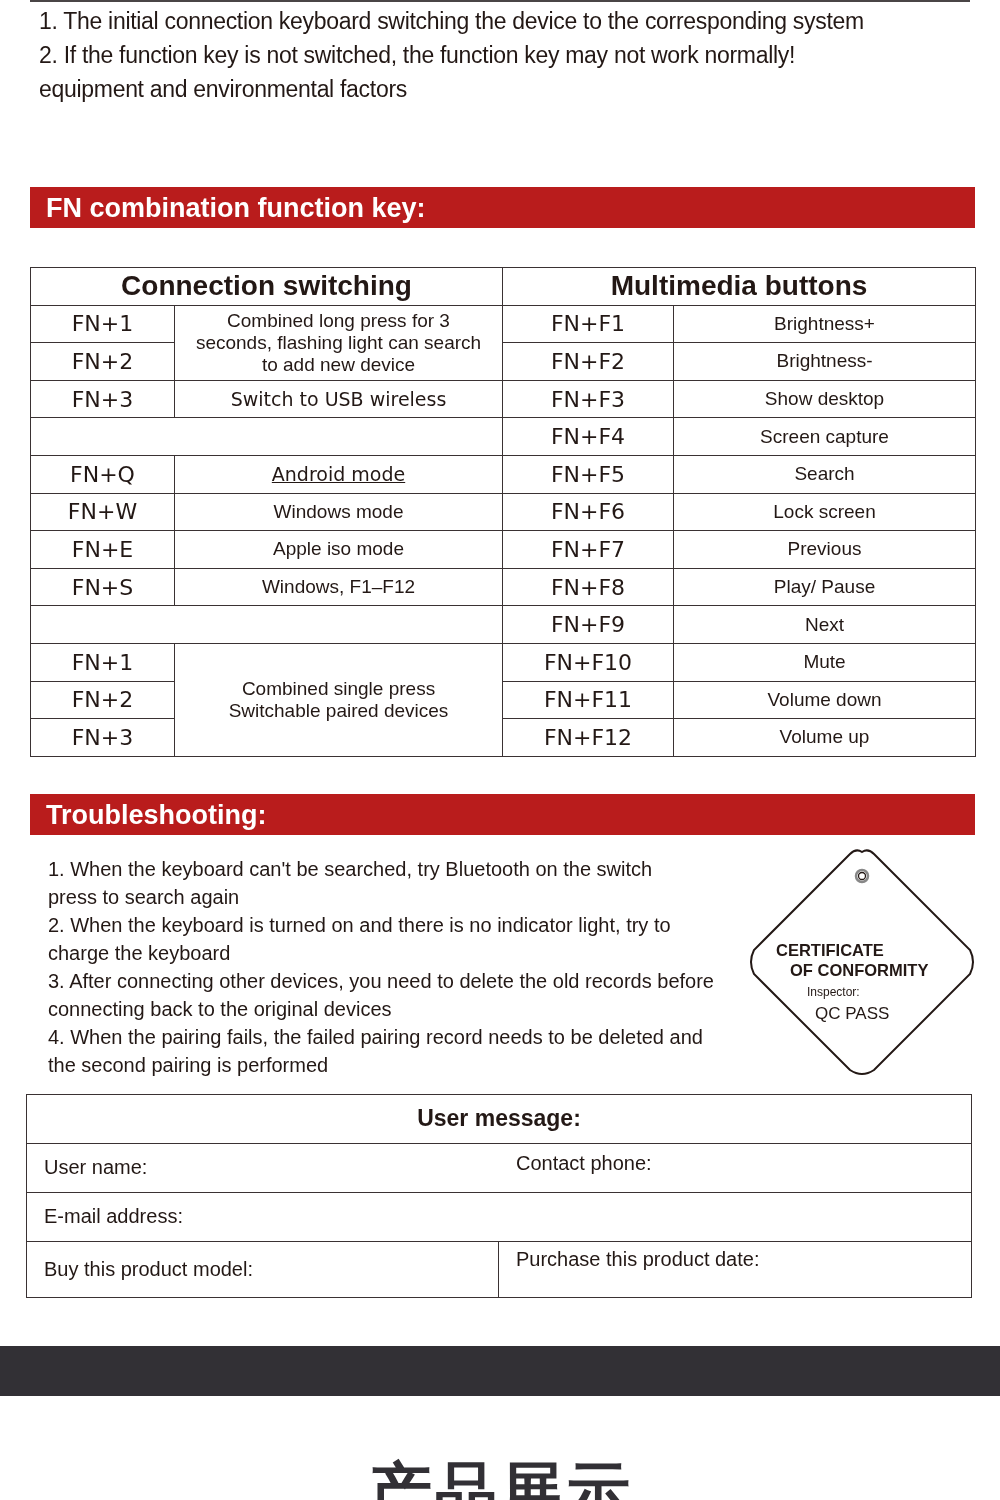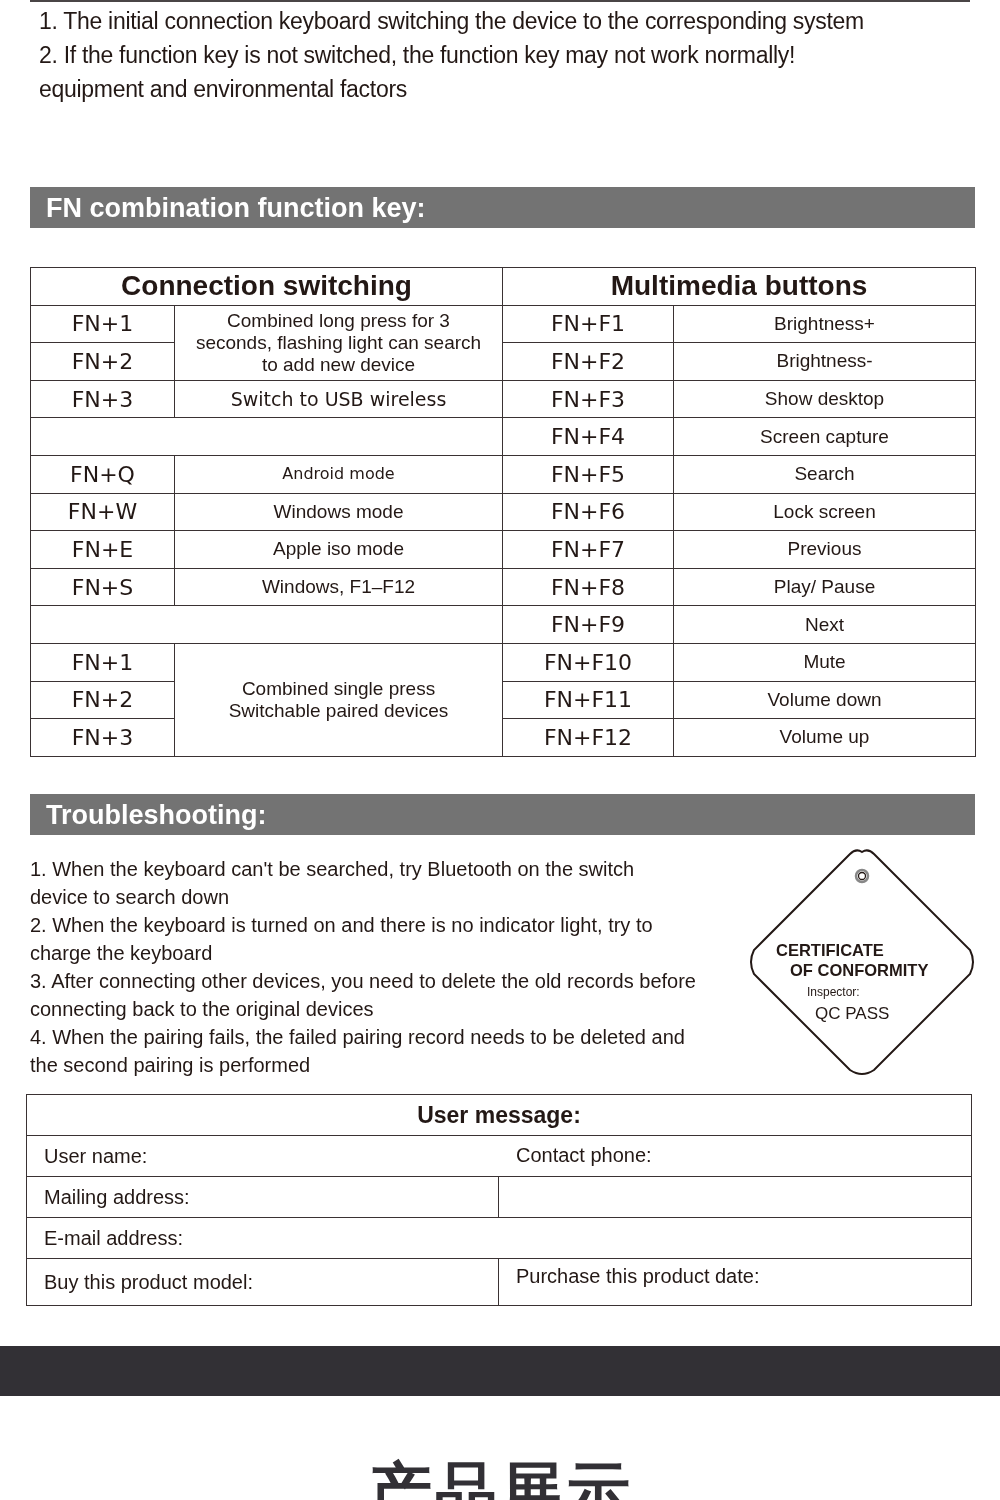--- a/index.html
+++ b/index.html
@@ -1,26 +1,26 @@
 <!DOCTYPE html>
 <html><head>
 <meta charset="utf-8">
 <style>
   html, body { margin: 0; padding: 0; background: #ffffff; }
   body { width: 1000px; height: 1500px; position: relative; overflow: hidden; color: #231815; font-family: "Liberation Sans", sans-serif; }
   .top-rule { position: absolute; left: 30px; top: 0; width: 940px; height: 2px; background: #4a4546; }
   .intro { position: absolute; left: 39px; top: 4px; width: 940px; font-size: 23px; line-height: 34px; letter-spacing: -0.3px; }
   .intro div { white-space: nowrap; }
-  .section-bar { position: absolute; left: 30px; width: 945px; height: 41px; background: #737373; color: #fff; font-weight: bold; font-size: 27px; line-height: 43px; box-sizing: border-box; padding-left: 16px; }
+  .section-bar { position: absolute; left: 30px; width: 945px; height: 41px; background: #b91c1c; color: #fff; font-weight: bold; font-size: 27px; line-height: 43px; box-sizing: border-box; padding-left: 16px; }
   .fn-table { position: absolute; left: 30px; top: 267px; width: 945px; height: 488px; border-collapse: collapse; table-layout: fixed; }
   .fn-table td { border: 1.5px solid #3a3233; text-align: center; padding: 0; height: 36.6px; vertical-align: middle; }
   .fn-table .head { font-weight: bold; font-size: 28px; }
   .key { font-family: "DejaVu Sans", sans-serif; font-size: 22px; }
   .desc { font-size: 19px; line-height: 22px; }
-  .trouble { position: absolute; left: 30px; top: 855px; width: 710px; font-size: 20px; line-height: 28px; }
+  .trouble { position: absolute; left: 48px; top: 855px; width: 710px; font-size: 20px; line-height: 28px; }
   .cert { position: absolute; left: 748px; top: 848px; width: 228px; height: 228px; }
   .user-table { position: absolute; left: 26px; top: 1094px; width: 945px; height: 204px; border-collapse: collapse; table-layout: fixed; }
   .user-table td { border: 1.5px solid #3a3233; font-size: 20px; padding: 0 0 0 17px; height: 40px; text-align: left; }
   .user-table .uhead { text-align: center; font-weight: bold; font-size: 23px; padding: 0; }
   .dark-band { position: absolute; left: 0; top: 1346px; width: 1000px; height: 50px; background: #323035; }
   .cn-title { position: absolute; left: 0; top: 1452px; width: 1000px; text-align: center; font-family: "DejaVu Sans", sans-serif; font-weight: bold; font-size: 64px; color: #323035; letter-spacing: 2px; line-height: 80px; }
 </style>
 </head>
 <body>
 
@@ -63,21 +63,21 @@
     <td class="key">FN+F3</td>
     <td class="desc">Show desktop</td>
   </tr>
   <tr>
     <td colspan="2"></td>
     <td class="key">FN+F4</td>
     <td class="desc">Screen capture</td>
   </tr>
   <tr>
     <td class="key">FN+Q</td>
-    <td class="desc" style="font-family:'DejaVu Sans',sans-serif;font-size:16px;">Android mode</td>
+    <td class="desc" style="font-family:'DejaVu Sans',sans-serif;font-size:19px;text-decoration:underline;">Android mode</td>
     <td class="key">FN+F5</td>
     <td class="desc">Search</td>
   </tr>
   <tr>
     <td class="key">FN+W</td>
     <td class="desc">Windows mode</td>
     <td class="key">FN+F6</td>
     <td class="desc">Lock screen</td>
   </tr>
   <tr>
@@ -116,21 +116,21 @@
     <td class="key">FN+F12</td>
     <td class="desc">Volume  up</td>
   </tr>
 </tbody>
   </table>
 
 <div class="section-bar" style="top:794px;">Troubleshooting:</div>
 
 <div class="trouble">
   <div>1. When the keyboard can't be searched, try Bluetooth on the switch</div>
-  <div>device to search down</div>
+  <div>press to search again</div>
   <div>2. When the keyboard is turned on and there is no indicator light, try to</div>
   <div>charge the keyboard</div>
   <div>3. After connecting other devices, you need to delete the old records before</div>
   <div>connecting back to the original devices</div>
   <div>4. When the pairing fails, the failed pairing record needs to be deleted and</div>
   <div>the second pairing is performed</div>
 </div>
 
 <svg class="cert" viewBox="0 0 228 228">
   <path d="M114 4 Q120 0 126 6 L222 102 Q228 114 222 126 L126 222 Q114 230 102 222 L6 126 Q0 114 6 102 L102 6 Q108 0 114 4 Z" fill="#fff" stroke="#231815" stroke-width="2"></path>
@@ -151,24 +151,20 @@
       <tr>
         <td colspan="2" class="uhead">User message:</td>
       </tr>
   <tr>
     <td colspan="2" style="position:relative;">
       <span>User name:</span>
       <span style="position:absolute;left:489px;top:8px;">Contact phone:</span>
     </td>
   </tr>
   <tr>
-    <td>Mailing address:</td>
-    <td></td>
-  </tr>
-  <tr>
         <td colspan="2">E-mail address:</td>
       </tr>
   <tr>
     <td>Buy this product model:</td>
     <td style="vertical-align:top;padding-top:6px;margin-left:44px;">Purchase this product date:</td>
   </tr>
 </tbody>
   </table>
 
 <div class="dark-band"></div>

